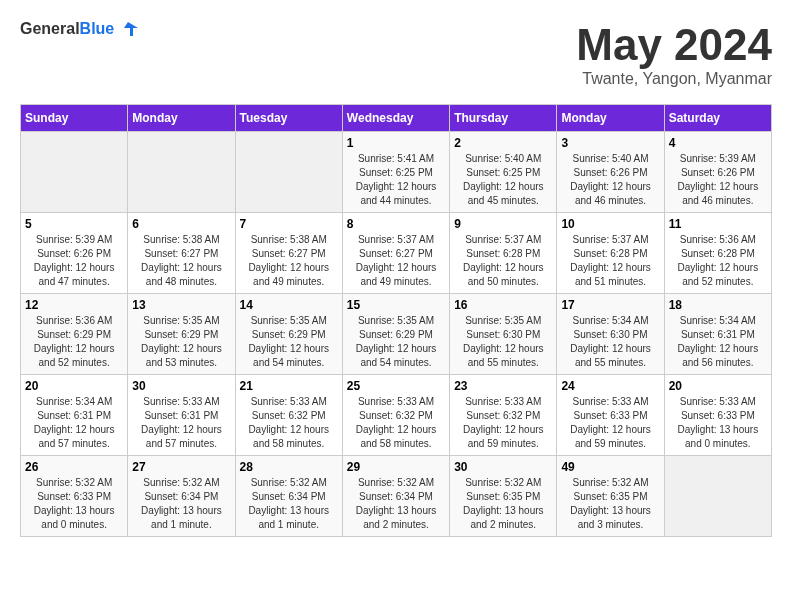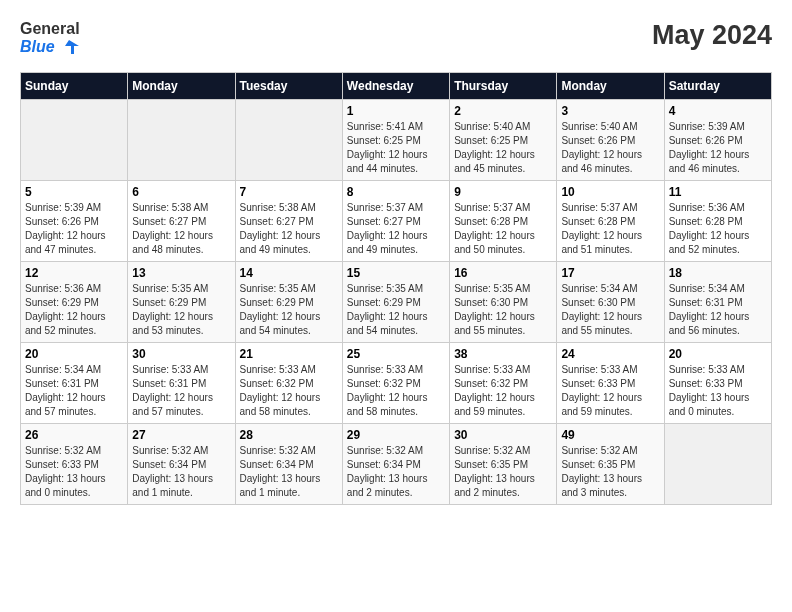--- a/index.html
+++ b/index.html
@@ -18,35 +18,35 @@
     }
     .logo {
       display: flex;
       align-items: center;
       gap: 4px;
     }
     .title-block {
       text-align: right;
     }
     .main-title {
-      font-size: 27px;
+      font-size: 44px;
       font-weight: bold;
       color: #333;
     }
     .subtitle {
       font-size: 16px;
       color: #555;
     }
     table {
       width: 100%;
       border-collapse: collapse;
       font-size: 11px;
     }
     thead tr th {
-      background-color: #0f172a;
+      background-color: #6d28d9;
       color: #fff;
       padding: 6px 4px;
       text-align: left;
       font-size: 12px;
       font-weight: bold;
       border: 1px solid #ccc;
     }
     tbody tr td {
       border: 1px solid #ccc;
       vertical-align: top;
@@ -63,42 +63,44 @@
     .day-num {
       font-weight: bold;
       font-size: 12px;
       display: block;
       margin-bottom: 2px;
     }
     .day-info {
       font-size: 10px;
       color: #333;
       line-height: 1.4;
+      text-align: center;
     }
     .empty-cell {
       background-color: #f0f0f0 !important;
     }
   </style>
 </head>
 <body>
 
 <div class="header">
   <div class="logo">
-  <div style="display:flex;flex-direction:column;line-height:1.1;">
+  <div style="display:flex;line-height:1.1;">
     <span style="font-size:16px;font-weight:bold;color:#333;">General</span>
-    <span style="font-size:16px;font-weight:bold;color:#1a73e8;display:flex;align-items:center;gap:4px;font-style:italic;">
+    <span style="font-size:16px;font-weight:bold;color:#1a73e8;display:flex;align-items:center;gap:4px;">
       Blue
       <svg width="20" height="18" viewBox="0 0 20 18">
         <polygon points="10,2 20,8 15,8 15,16 12,16 12,8 6,8" fill="#1a73e8"></polygon>
       </svg>
     </span>
   </div>
 </div>
   <div class="title-block">
     <div class="main-title">May 2024</div>
+    <div class="subtitle">Twante, Yangon, Myanmar</div>
   </div>
 </div>
 
 <table>
   <thead>
     <tr>
     <th>Sunday</th>
         <th>Monday</th>
         <th>Tuesday</th>
         <th>Wednesday</th>
@@ -200,21 +202,21 @@
         </td>
         <td>
           <span class="day-num">21</span>
           <div class="day-info">Sunrise: 5:33 AM<br>Sunset: 6:32 PM<br>Daylight: 12 hours<br>and 58 minutes.</div>
         </td>
         <td>
           <span class="day-num">25</span>
           <div class="day-info">Sunrise: 5:33 AM<br>Sunset: 6:32 PM<br>Daylight: 12 hours<br>and 58 minutes.</div>
         </td>
         <td>
-          <span class="day-num">38</span>
+          <span class="day-num">23</span>
           <div class="day-info">Sunrise: 5:33 AM<br>Sunset: 6:32 PM<br>Daylight: 12 hours<br>and 59 minutes.</div>
         </td>
         <td>
           <span class="day-num">24</span>
           <div class="day-info">Sunrise: 5:33 AM<br>Sunset: 6:33 PM<br>Daylight: 12 hours<br>and 59 minutes.</div>
         </td>
         <td>
           <span class="day-num">20</span>
           <div class="day-info">Sunrise: 5:33 AM<br>Sunset: 6:33 PM<br>Daylight: 13 hours<br>and 0 minutes.</div>
         </td>

